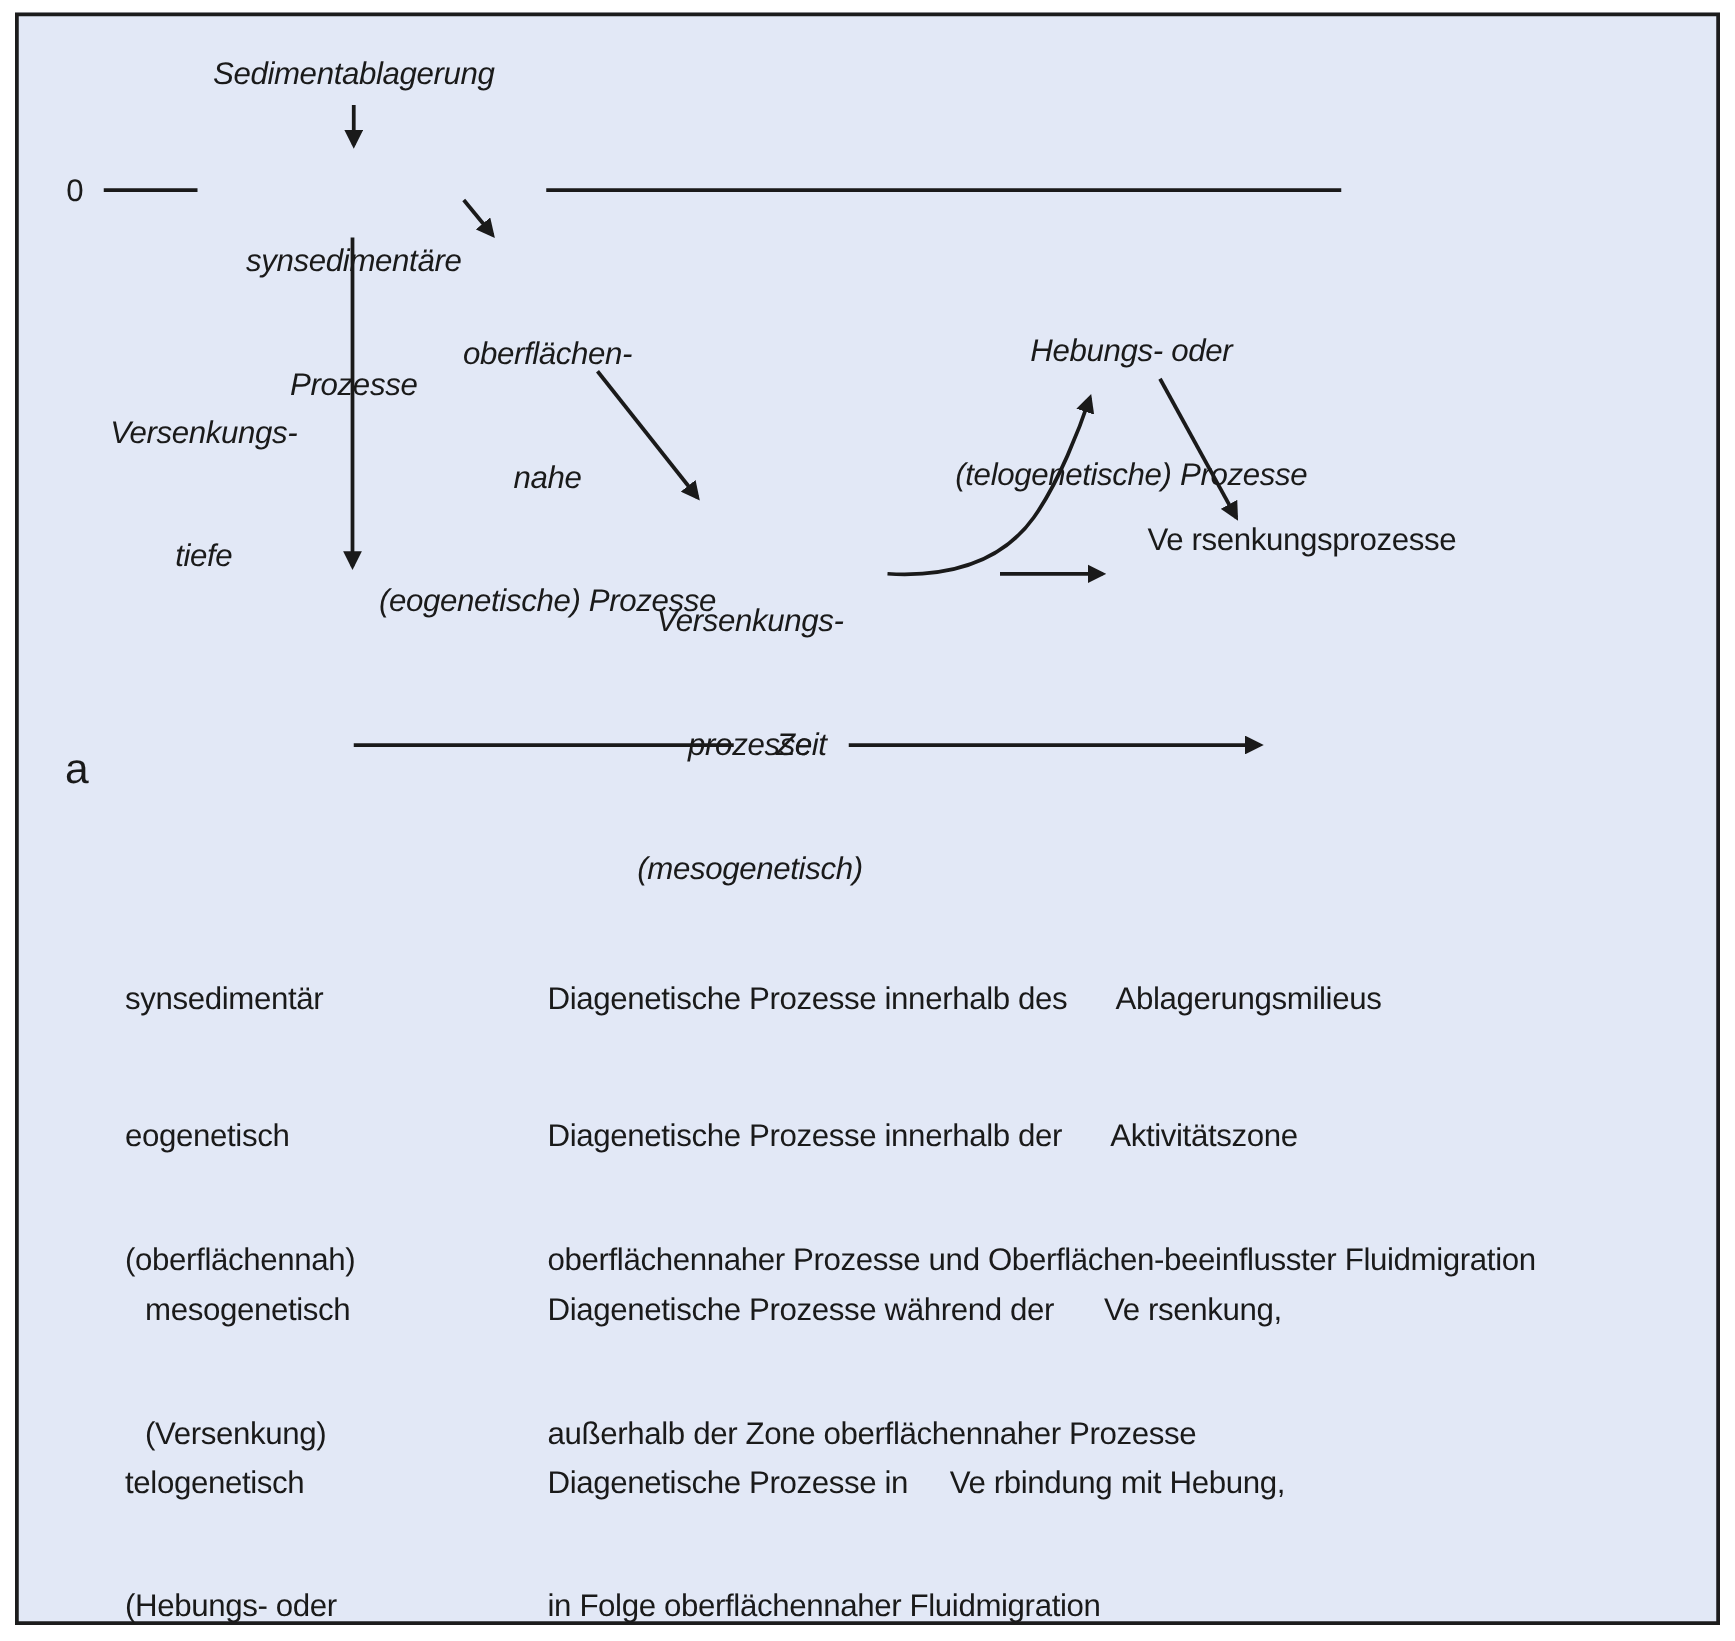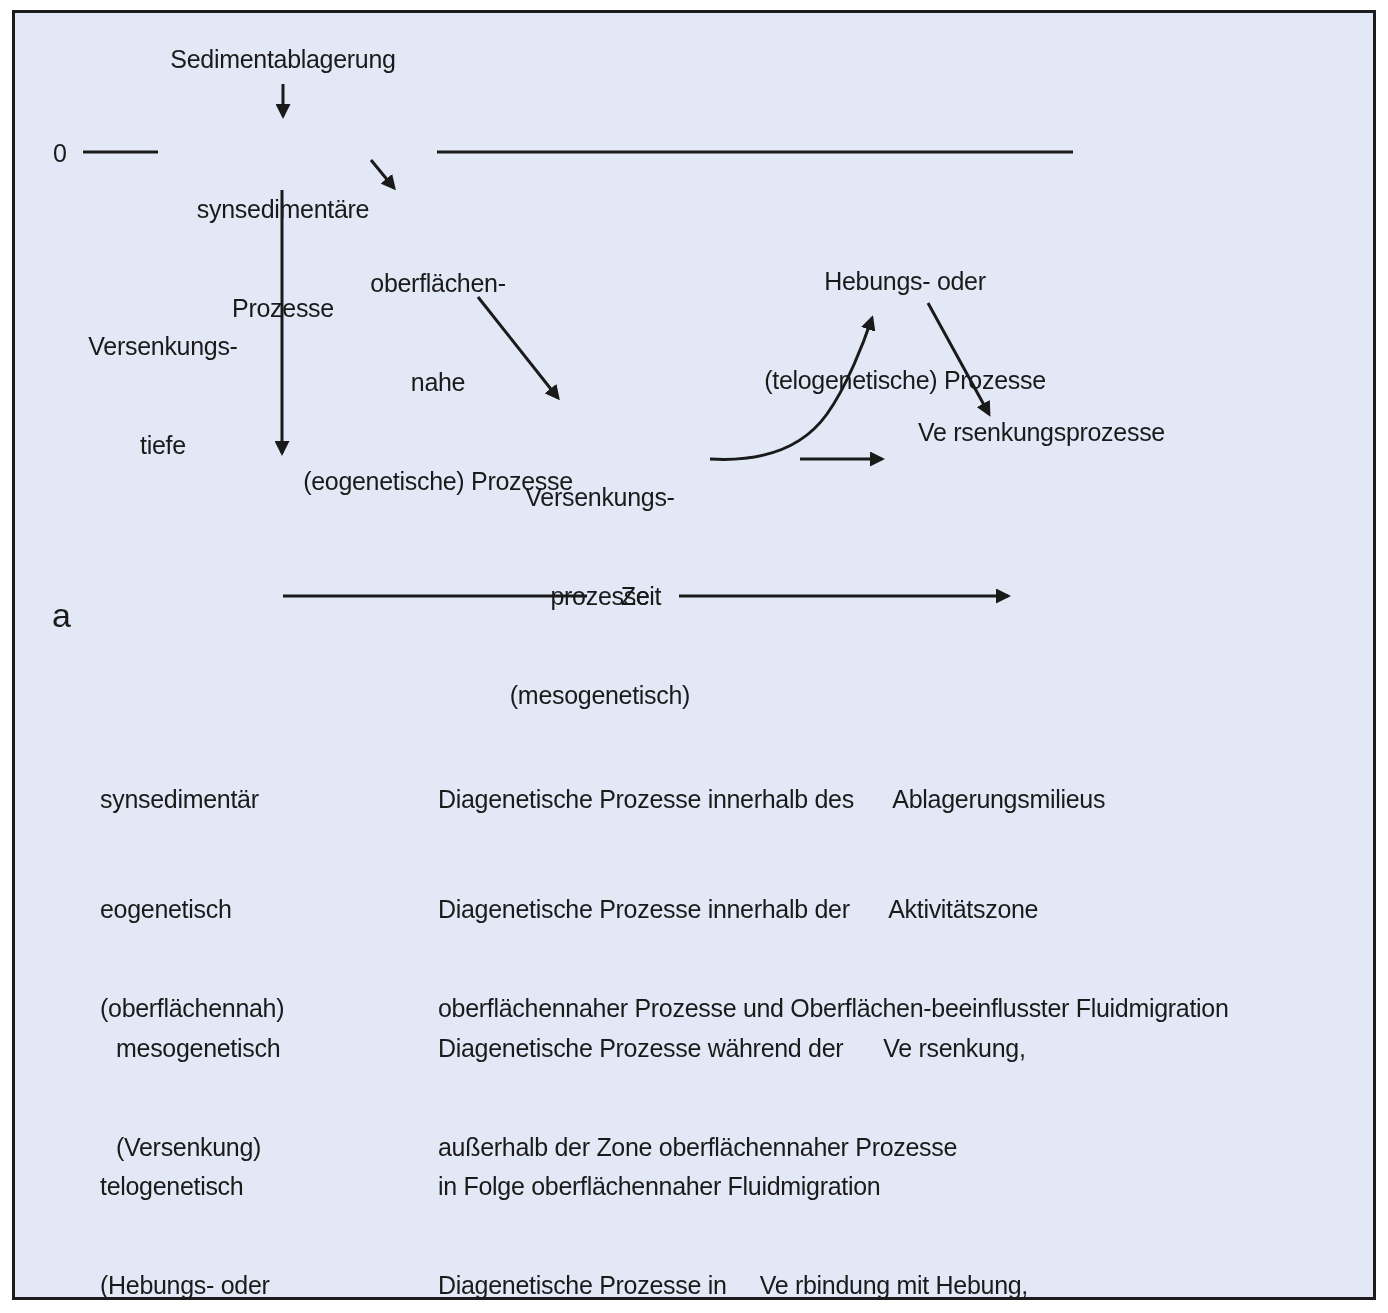--- a/index.html
+++ b/index.html
@@ -19,21 +19,21 @@
     background:#e2e8f6;
   }
   svg.overlay{position:absolute;left:0;top:0;pointer-events:none;}
   .t{
     position:absolute;
     font-size:25px;line-height:33px;
     letter-spacing:-0.3px;
     white-space:pre-wrap;
     color:#1a1a1a;
   }
-  .c{transform:translateX(-50%);text-align:center;}
+  .c{transform:translateX(-50%);text-align:center;font-style:italic;}
   .panel{font-size:34px;line-height:34px;}
 </style>
 </head>
 <body>
 
 <div id="canvas">
 
   <div id="frame"></div>
 
   <svg class="overlay" width="1388" height="1313" viewBox="0 0 1388 1313">
@@ -127,20 +127,20 @@
       </div>
     </div>
 
     <div>
       <div class="t" style="left:100px;top:1104px;">
         <div>telogenetisch</div>
         <div>(Hebungs- oder</div>
         
       </div>
       <div class="t" style="left:438px;top:1104px;">
+        <div>Diagenetische Prozesse in     Ve rbindung mit Hebung,</div>
         <div>in Folge oberflächennaher Fluidmigration</div>
-        <div>Diagenetische Prozesse in     Ve rbindung mit Hebung,</div>
       </div>
     </div>
 
   </div>
 
 </div>
 
 </body></html>

